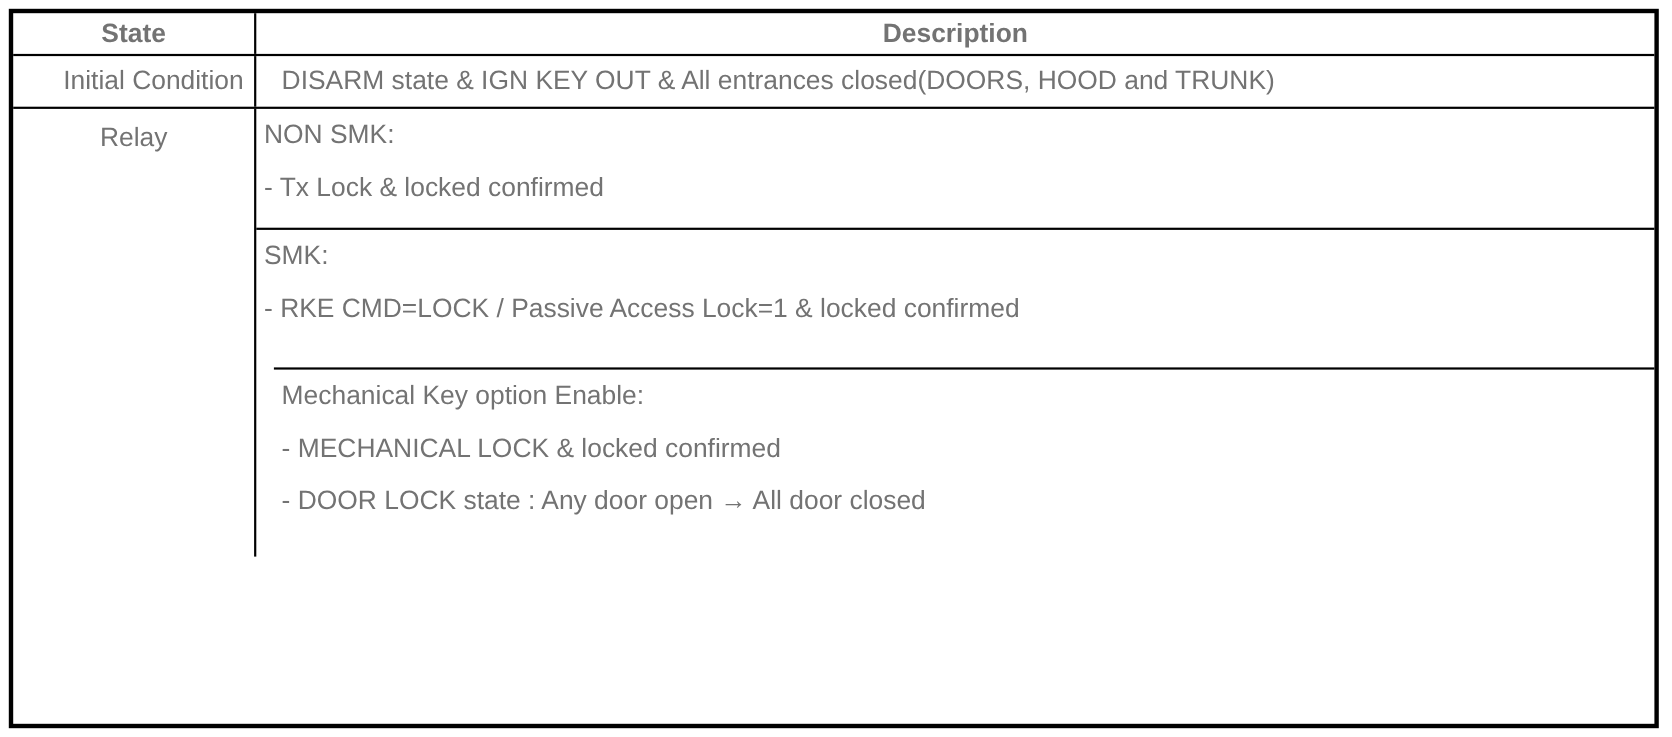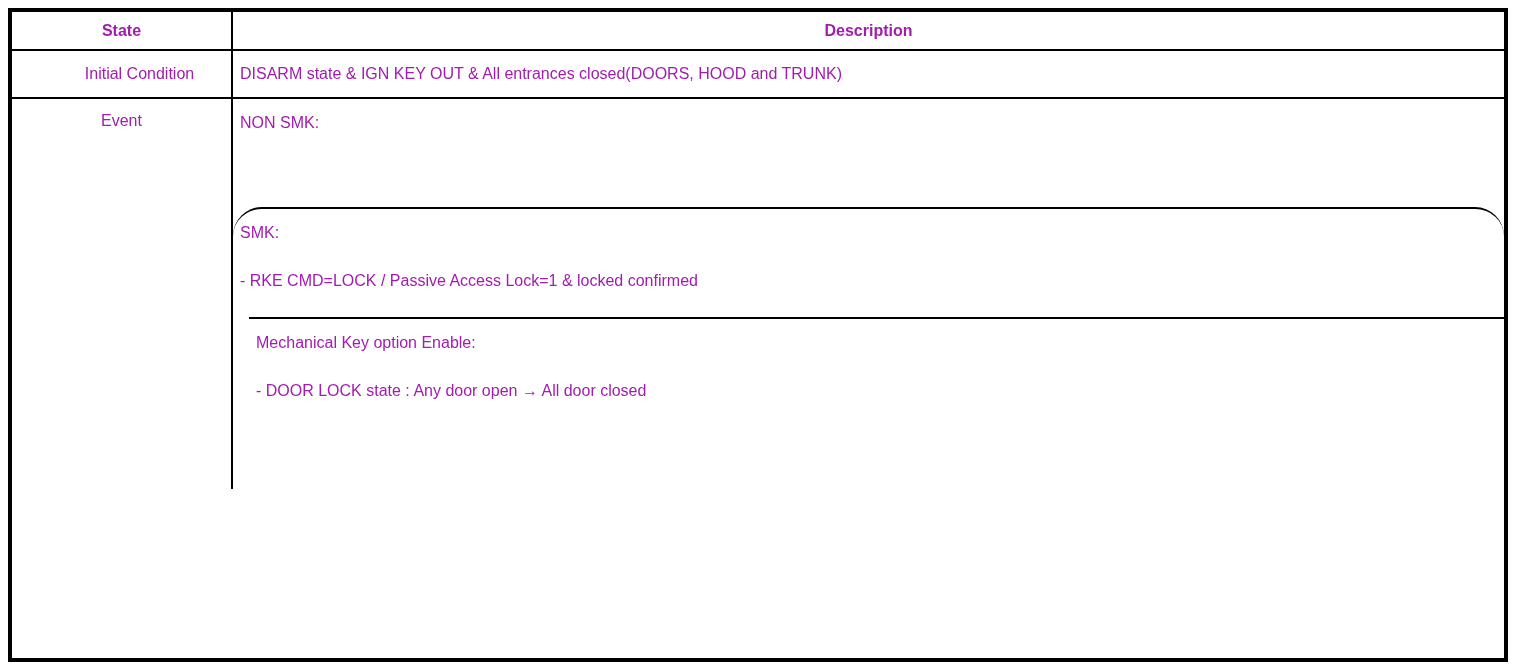--- a/index.html
+++ b/index.html
@@ -14,22 +14,22 @@
     position: absolute;
     left: 8px;
     top: 8px;
     width: 1500px;
     height: 654px;
     box-sizing: border-box;
     border: 4px solid #000000;
     display: flex;
     flex-direction: column;
     font-family: "Liberation Sans", sans-serif;
-    font-size: 16px;
-    color: #a21caf;
+    font-size: 24px;
+    color: #737373;
     background: #ffffff;
   }
   .tr { display: flex; flex: 0 0 auto; }
   .tr + .tr { border-top: 2px solid #000000; }
   .state-cell {
     flex: 0 0 221px;
     width: 221px;
     border-right: 2px solid #000000;
     display: flex;
     justify-content: center;
@@ -49,21 +49,21 @@
     display: flex;
     justify-content: center;
     font-weight: bold;
   }
   
   .row-initial { height: 46px; }
   .row-initial .state-cell { align-items: center; padding-left: 36px; }
   .row-initial .desc-cell {
     display: flex;
     align-items: center;
-    padding-left: 7px;
+    padding-left: 23px;
   }
   
   .row-event .state-cell,
   .row-action .state-cell {
     align-items: flex-start;
     padding-top: 13px;
   }
   .row-action { flex: 1 1 auto; }
   .desc-stack {
     flex: 1 1 auto;
@@ -74,21 +74,21 @@
   .subcell {
     box-sizing: border-box;
     padding: 13px 7px 0 7px;
     display: flex;
     flex-direction: column;
     gap: 26px;
     line-height: 22px;
   }
   .subcell + .subcell { border-top: 2px solid #000000; }
   .subcell.h1 { height: 108px; }
-  .subcell.h2 { height: 110px; border-radius: 29px; }
+  .subcell.h2 { height: 127px; }
   .subcell.h3 { height: 172px; margin-left: 16px; }
   .row-action .subcell { flex: 1 1 auto; gap: 46px; }
   .line { white-space: nowrap; }
 </style>
 </head>
 <body>
 
 <div class="doc-table">
 
   <div class="tr row-header">
@@ -97,30 +97,32 @@
   </div>
 
   <div class="tr row-initial">
     <div class="state-cell">Initial Condition</div>
     <div class="desc-cell">
       <span class="line">DISARM state &amp; IGN KEY OUT &amp; All entrances closed(DOORS, HOOD and TRUNK)</span>
     </div>
   </div>
 
   <div class="tr row-event">
-    <div class="state-cell">Event</div>
+    <div class="state-cell">Relay</div>
     <div class="desc-stack">
       <div class="subcell h1">
         <div class="line">NON SMK:</div>
+        <div class="line">- Tx Lock &amp; locked confirmed</div>
       </div>
       <div class="subcell h2">
         <div class="line">SMK:</div>
         <div class="line">- RKE CMD=LOCK / Passive Access Lock=1 &amp; locked confirmed</div>
       </div>
       <div class="subcell h3">
         <div class="line">Mechanical Key option Enable:</div>
+        <div class="line">- MECHANICAL LOCK &amp; locked confirmed</div>
         <div class="line">- DOOR LOCK state : Any door open → All door closed</div>
       </div>
     </div>
   </div>
 
 
 </div>
 
 </body></html>

